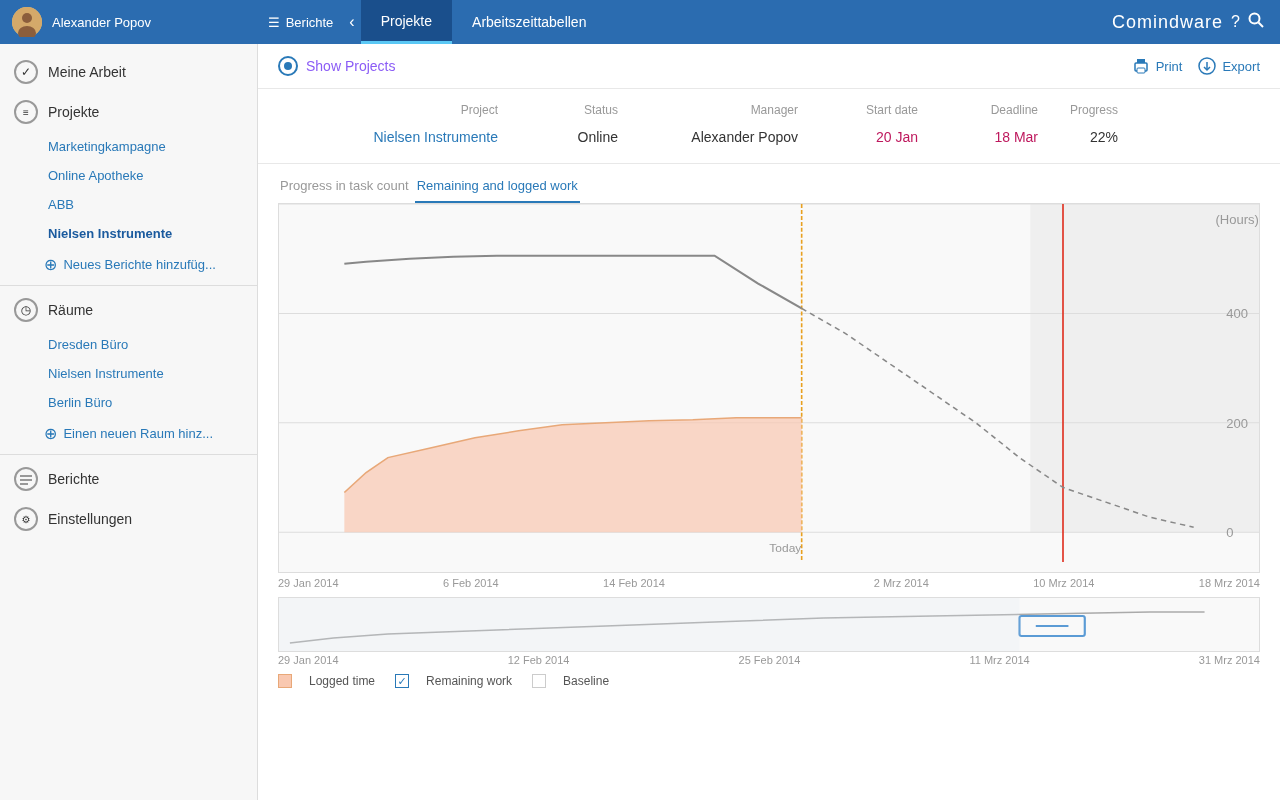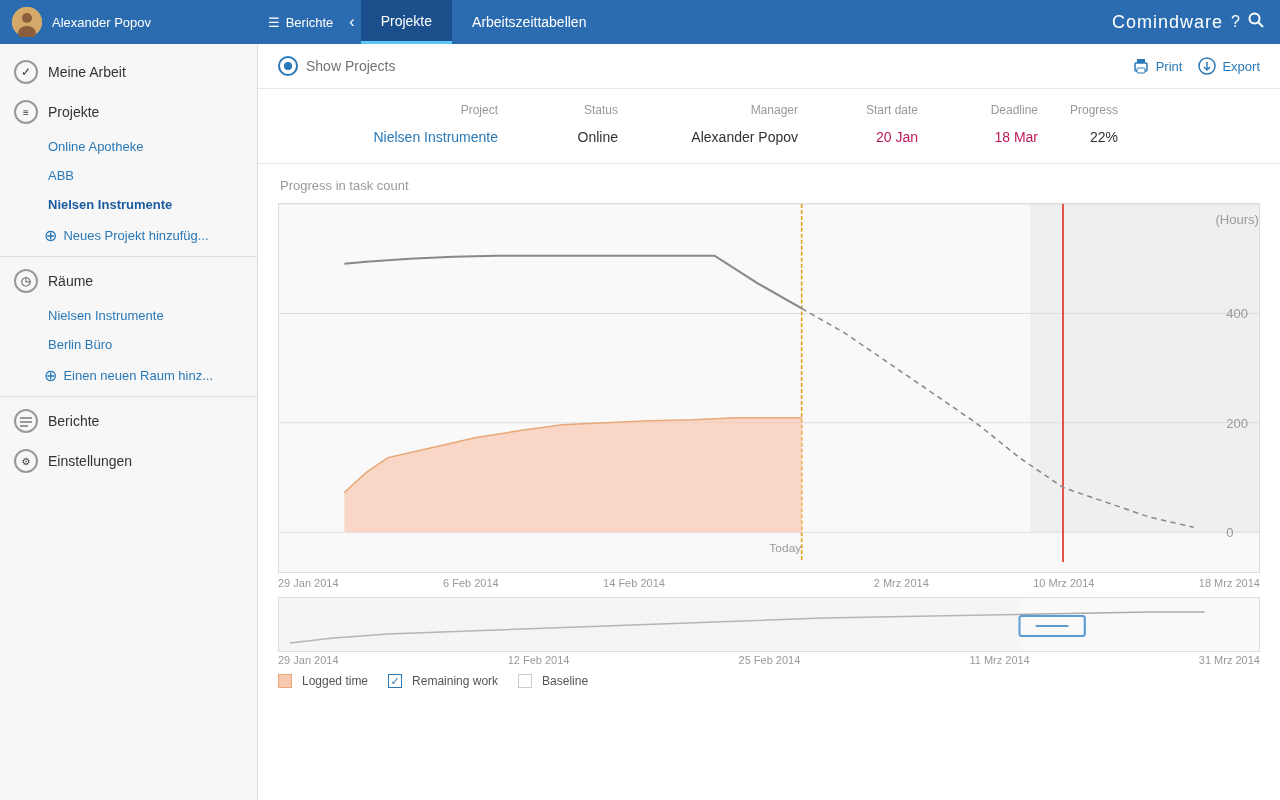--- a/index.html
+++ b/index.html
@@ -262,21 +262,21 @@
     
     .legend {
       display: flex;
       align-items: center;
       gap: 20px;
       padding: 6px 20px;
     }
     .legend-item {
       display: flex;
       align-items: center;
-      gap: 10px;
+      gap: 17px;
       font-size: 12px;
       color: #555;
     }
     .legend-box {
       width: 14px;
       height: 14px;
       border: 1px solid #ccc;
     }
     .legend-check {
       width: 14px;
@@ -335,36 +335,42 @@
     <div class="sidebar-section">
       <div class="sidebar-main-item">
         <div class="icon-circle">✓</div>
         <span>Meine Arbeit</span>
       </div>
       <div class="sidebar-main-item">
         <div class="icon-circle" style="font-size:10px;">≡</div>
         <span>Projekte</span>
       </div>
       <div class="sidebar-sub-item">
+        <span>Marketingkampagne</span>
+      </div>
+      <div class="sidebar-sub-item">
         <span>Online Apotheke</span>
       </div>
       <div class="sidebar-sub-item">
         <span>ABB</span>
       </div>
       <div class="sidebar-sub-item active">
         <span>Nielsen Instrumente</span>
       </div>
       <div class="sidebar-add-item">
         <span style="font-size:16px; color:#2979b8;">⊕</span>
-        <span>Neues Projekt hinzufüg...</span>
+        <span>Neues Berichte hinzufüg...</span>
       </div>
       <div class="divider"></div>
       <div class="sidebar-main-item">
         <div class="icon-circle" style="font-size:12px;">◷</div>
         <span>Räume</span>
+      </div>
+      <div class="sidebar-sub-item">
+        <span>Dresden Büro</span>
       </div>
       <div class="sidebar-sub-item">
         <span>Nielsen Instrumente</span>
       </div>
       <div class="sidebar-sub-item">
         <span>Berlin Büro</span>
       </div>
       <div class="sidebar-add-item">
         <span style="font-size:16px; color:#2979b8;">⊕</span>
         <span>Einen neuen Raum hinz...</span>
@@ -388,21 +394,21 @@
   </div>
 
   <div class="content-area">
 
     <div class="content-header">
       <div class="show-projects-btn">
         <svg width="20" height="20" viewBox="0 0 20 20">
           <circle cx="10" cy="10" r="9" stroke="#2979b8" stroke-width="2" fill="none"></circle>
           <circle cx="10" cy="10" r="4" fill="#2979b8"></circle>
         </svg>
-        <span style="color:#737373;">Show Projects</span>
+        <span style="color:#8b5cf6;">Show Projects</span>
       </div>
       <div class="header-actions">
         <div class="action-btn">
           <svg width="18" height="18" viewBox="0 0 18 18">
             <rect x="3" y="6" width="12" height="8" rx="1" stroke="#2979b8" stroke-width="1.5" fill="none"></rect>
             <rect x="5" y="2" width="8" height="4" fill="#2979b8"></rect>
             <rect x="5" y="11" width="8" height="5" rx="1" fill="white" stroke="#2979b8" stroke-width="1"></rect>
           </svg>
           <span>Print</span>
         </div>
@@ -433,20 +439,23 @@
         <span class="date-text">20 Jan</span>
         <span class="date-text">18 Mar</span>
         <span class="progress-text">22%</span>
       </div>
     </div>
 
     <div class="chart-tabs">
       <div class="chart-tab">
         <span>Progress in task count</span>
       </div>
+      <div class="chart-tab active">
+        <span>Remaining and logged work</span>
+      </div>
     </div>
 
     <div class="chart-container">
       <svg class="chart-svg" viewBox="0 0 900 370" preserveAspectRatio="none">
 
         <rect width="900" height="370" fill="#f9f9f9"></rect>
 
         <rect x="690" y="0" width="210" height="330" fill="#ebebeb" opacity="0.7"></rect>
 
         <line x1="0" y1="330" x2="900" y2="330" stroke="#ddd" stroke-width="1"></line>

